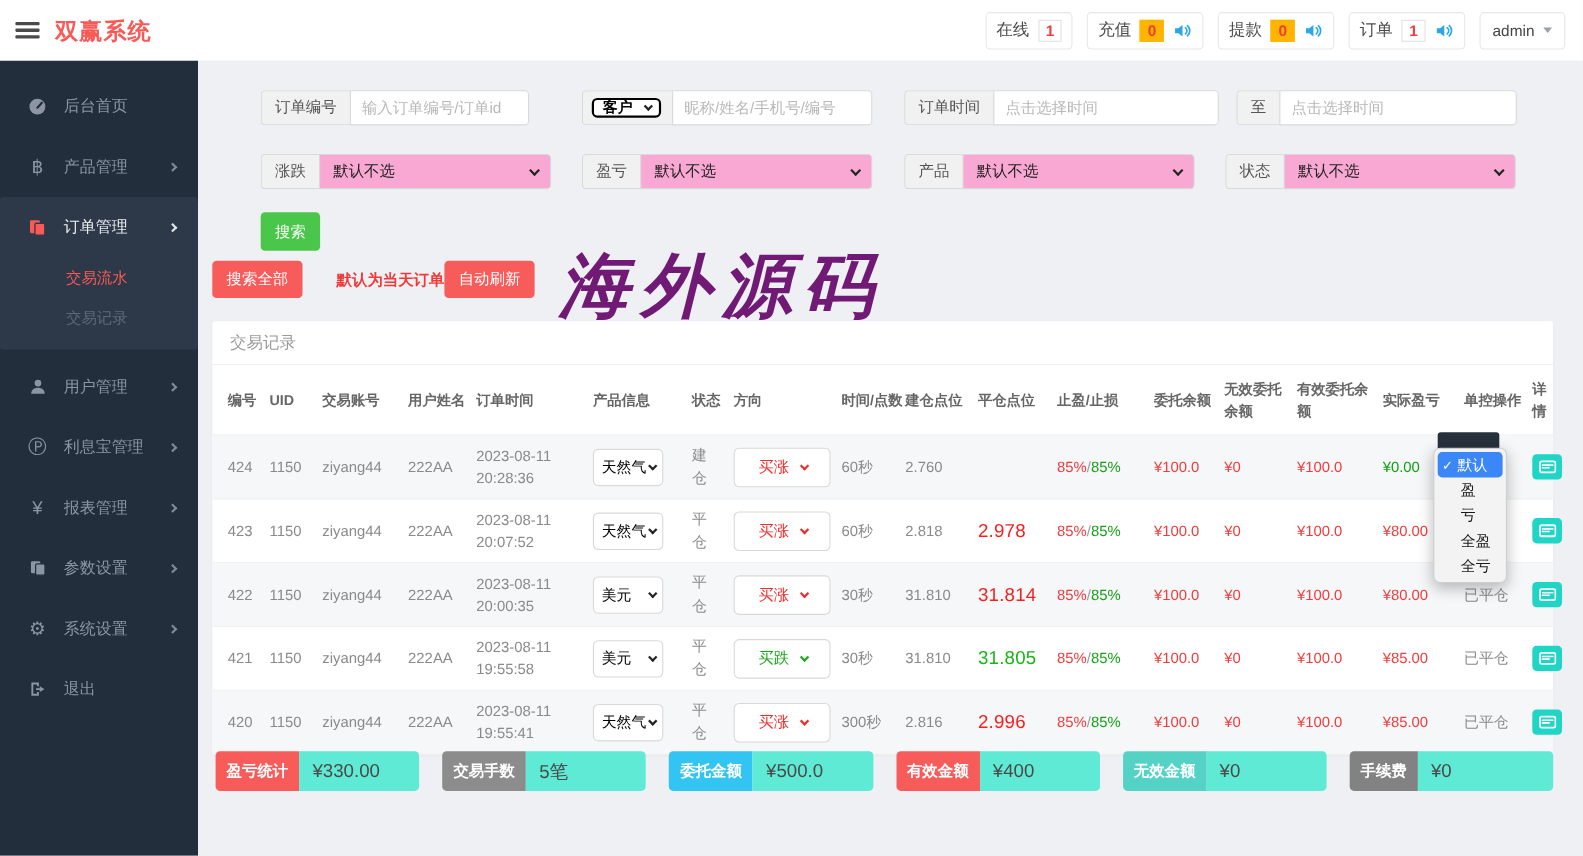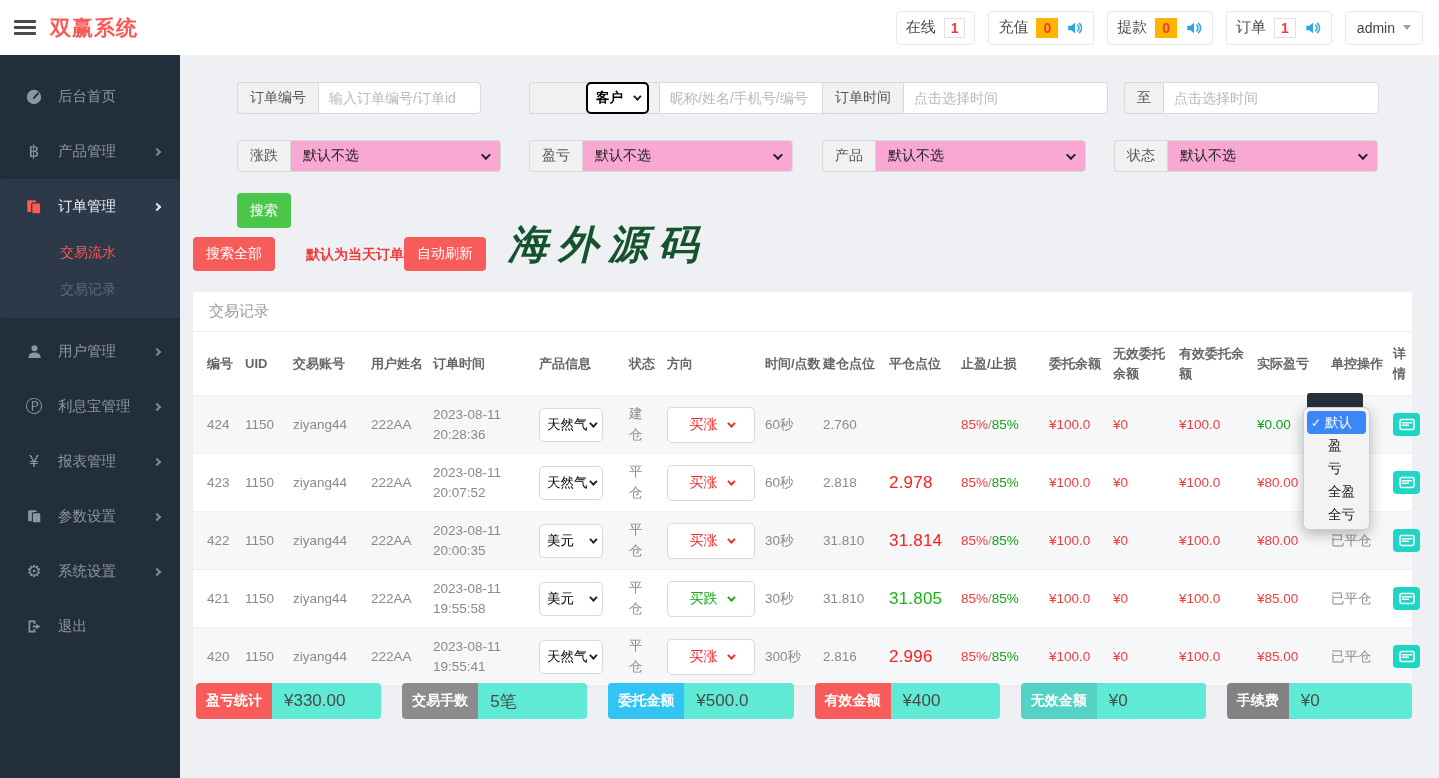--- a/index.html
+++ b/index.html
@@ -37,29 +37,29 @@
   .lbl-box { background:#f1f1f1; border:1px solid #d9d9d9; border-right:none; border-radius:4px 0 0 4px; color:#555; font-size:14px; display:flex; align-items:center; justify-content:center; padding:0 12px; height:32px; }
   .inp { border:1px solid #d9d9d9; border-radius:0 4px 4px 0; height:32px; font-size:14px; padding:0 10px; color:#333; background:#fff; font-family:inherit; outline:none; }
   .inp::placeholder { color:#b9b9b9; }
   .fgroup { position:absolute; display:flex; }
 
   .sel-box { background:#f9a8d4; border:1px solid #d9d9d9; border-radius:0 4px 4px 0; height:32px; display:flex; align-items:center; padding:0 12px; font-size:14px; color:#222; cursor:pointer; }
   .sel-box .sel-text { flex:1; }
   .chev-b { width:7px; height:7px; border-right:2px solid #222; border-bottom:2px solid #222; transform:rotate(45deg) translateY(-2px); flex:none; }
 
   .cust-outer { background:#f1f1f1; border:1px solid #d9d9d9; border-right:none; border-radius:4px 0 0 4px; height:32px; display:flex; align-items:center; padding:0 10px 0 8px; }
-  .cust-select { background:#fff; border:2px solid #000; border-radius:5px; height:32px; display:flex; align-items:center; gap:10px; padding:0 8px; font-size:13.5px; font-weight:bold; color:#000; cursor:pointer;margin-left:48px; }
+  .cust-select { background:#fff; border:2px solid #000; border-radius:5px; height:18px; display:flex; align-items:center; gap:10px; padding:0 8px; font-size:13.5px; font-weight:bold; color:#000; cursor:pointer; }
   .cust-select .chev-b { width:6px; height:6px; }
 
   .btn { border:none; border-radius:4px; color:#fff; font-size:14px; font-family:inherit; cursor:pointer; }
   .btn-green { background:#4ac74a; padding:0 13px; height:35px; }
   .btn-red { background:#f75c5b; height:34px; padding:0 13px; }
   .note-red { color:#f03a3a; font-size:14px; font-weight:bold; line-height:34px; }
 
-  .watermark { position:absolute; left:328px; top:162px; font-family:"DejaVu Serif", serif; font-style:italic; font-weight:bold; font-size:40px; color:#14532d; letter-spacing:10px; pointer-events:none; white-space:nowrap; }
+  .watermark { position:absolute; left:328px; top:162px; font-family:"DejaVu Serif", serif; font-style:italic; font-weight:bold; font-size:64px; color:#701a75; letter-spacing:10px; pointer-events:none; white-space:nowrap; }
 
   
   .card { position:absolute; left:13px; top:237px; width:1219px; height:394px; background:#fff; border-radius:3px; box-shadow:0 1px 2px rgba(0,0,0,.04); }
   .card-title { height:40px; display:flex; align-items:center; padding:0 16px; color:#9a9a9a; font-size:15px; border-bottom:1px solid #f0f0f0; }
   .thead-row, .trow { display:grid; grid-template-columns:36px 46px 76px 60px 104px 88px 36px 96px 56px 64px 70px 86px 62px 64px 76px 72px 60px 1fr; align-items:center; padding:0 14px; column-gap:2px; }
   .thead-row { height:64px; color:#666; font-size:13px; font-weight:bold; line-height:1.5; border-bottom:1px solid #ececec; }
   .th { word-break:break-word; }
   .trow { height:58px; font-size:13.5px; color:#8a8a8a; border-bottom:1px solid #f0f0f0; }
   .trow.stripe { background:#f6f7f9; }
   .c-time span { display:block; line-height:1.45; }

